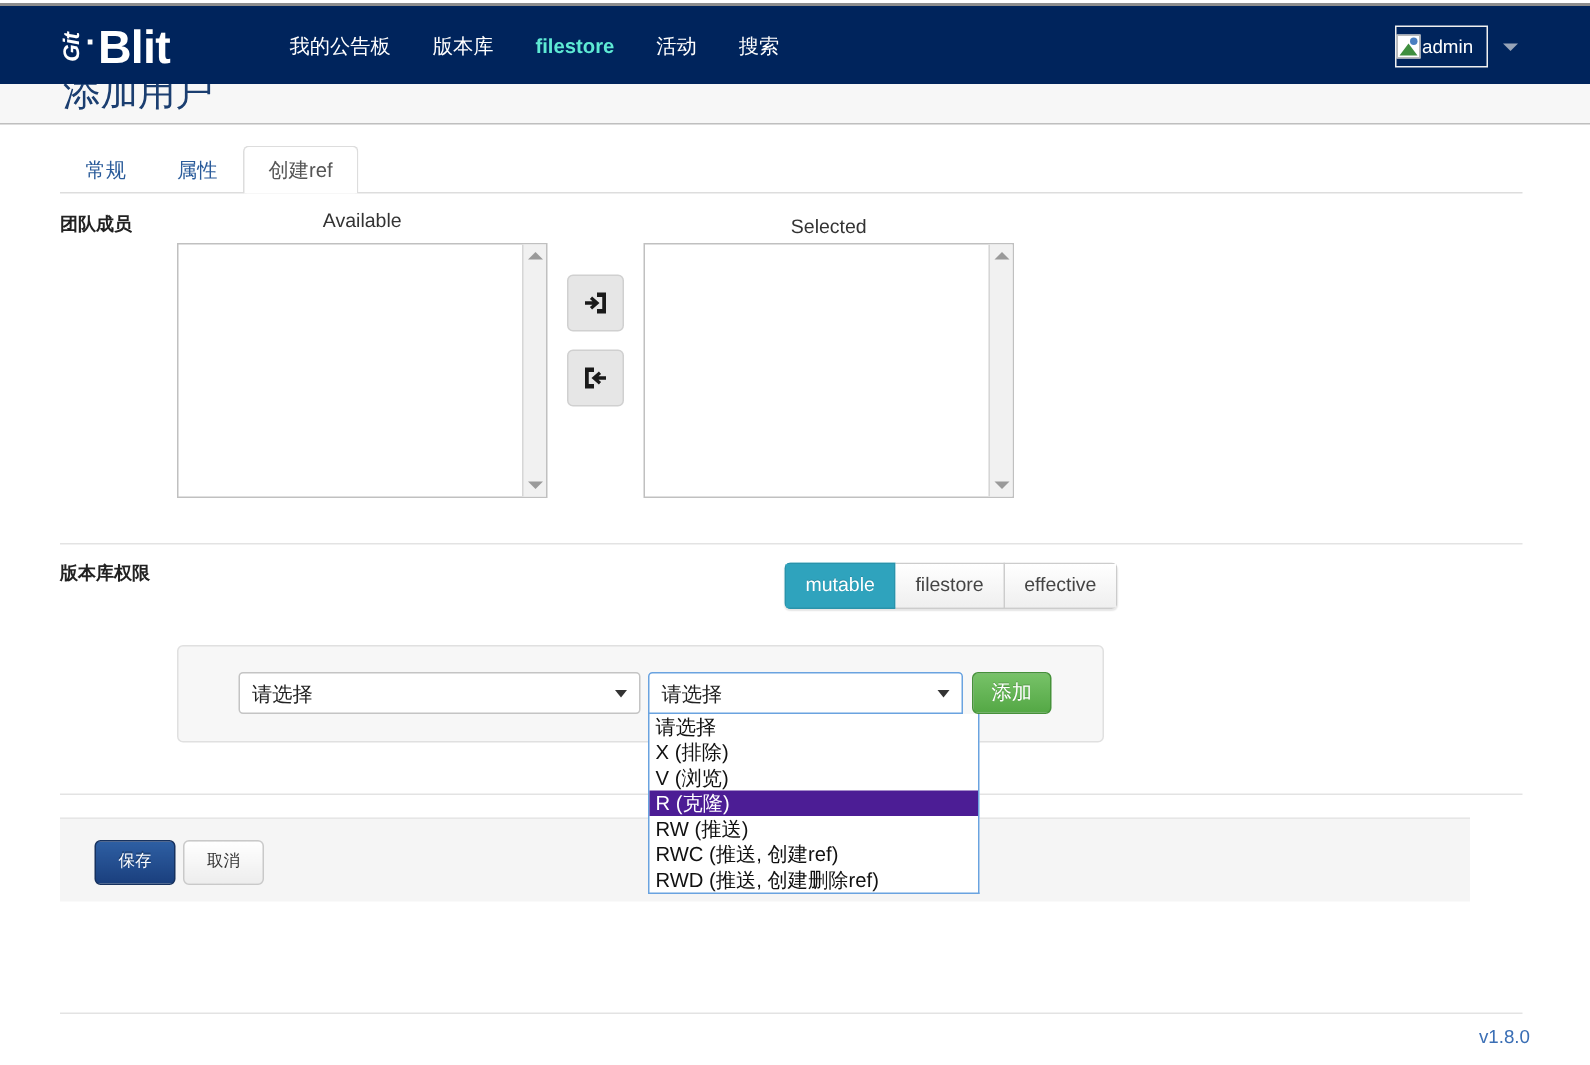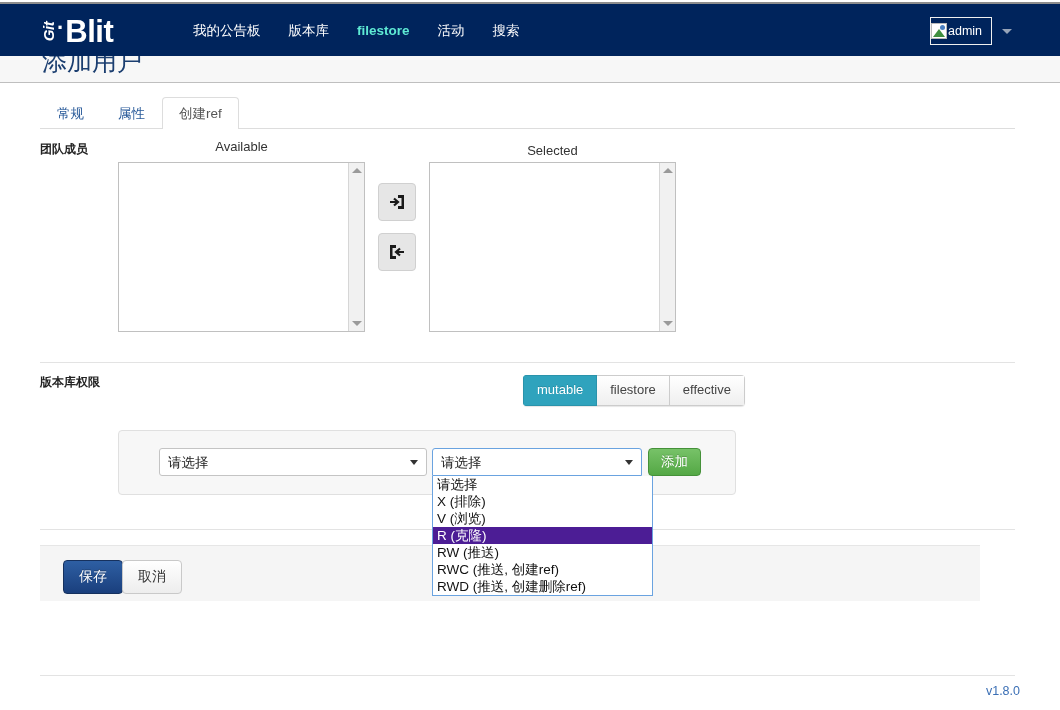--- a/index.html
+++ b/index.html
@@ -365,21 +365,21 @@
   
   .action-bar {
     position: absolute;
     left: 40px; top: 545px;
     width: 940px; height: 56px;
     background: #f5f5f5;
     border-top: 1px solid #e6e6e6;
   }
   .btn {
     position: absolute;
-    font-size: 14px;
+    font-size: 11px;
     border-radius: 4px;
     cursor: pointer;
     line-height: 1.2;
     padding: 7px 15px 8px 15px;
   }
   .btn-primary {
     left: 23px; top: 14px;
     color: #ffffff;
     background: linear-gradient(#2e5fa3, #1a3f7d);
     border: 1px solid #16315e;

